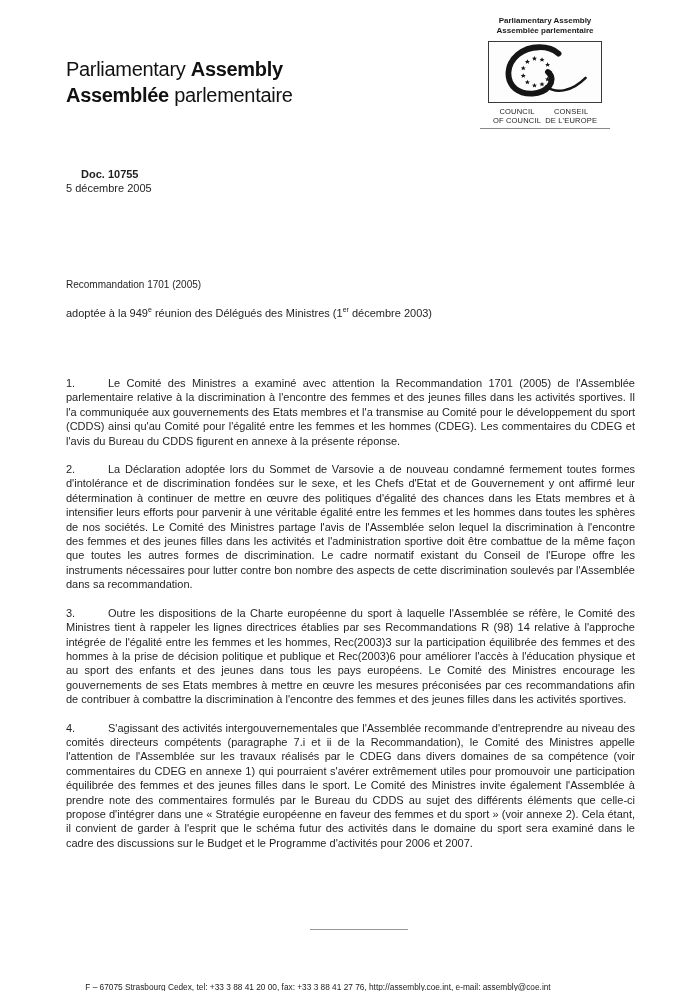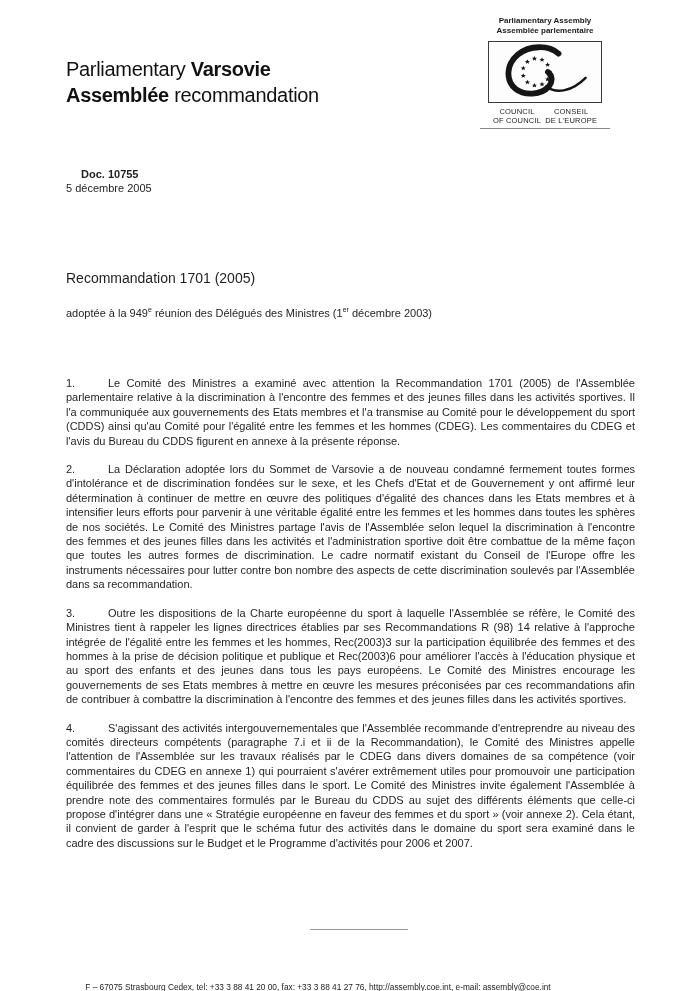--- a/index.html
+++ b/index.html
@@ -86,22 +86,22 @@
     width: 566px;
     font-size: 18px;
     font-weight: bold;
     line-height: 22px;
     letter-spacing: -0.2px;
     color: #0d0d0d;
   }
   .doc-subtitle {
     position: absolute;
     left: 66px;
-    top: 271px;
-    font-size: 14px;
+    top: 278px;
+    font-size: 10px;
     line-height: 14px;
   }
 
   
   .response-block {
     position: absolute;
     left: 66px;
     top: 306px;
     font-size: 11px;
     line-height: 14.5px;
@@ -145,22 +145,22 @@
     color: #222;
     margin-top: 46px;
   }
 </style>
 </head>
 <body>
 
 <div class="page">
 
   <div class="masthead">
-    <div><span>Parliamentary </span><span class="b">Varsovie</span></div>
-    <div><span class="b">Assemblée</span><span> recommandation</span></div>
+    <div><span>Parliamentary </span><span class="b">Assembly</span></div>
+    <div><span class="b">Assemblée</span><span> parlementaire</span></div>
   </div>
 
   <div class="logo-block">
     <div class="logo-caption">
       <div>Parliamentary Assembly</div>
       <div>Assemblée parlementaire</div>
     </div>
     <div class="logo-box">
       <svg width="110" height="58" viewBox="0 0 112 60" aria-hidden="true">
         <defs>

